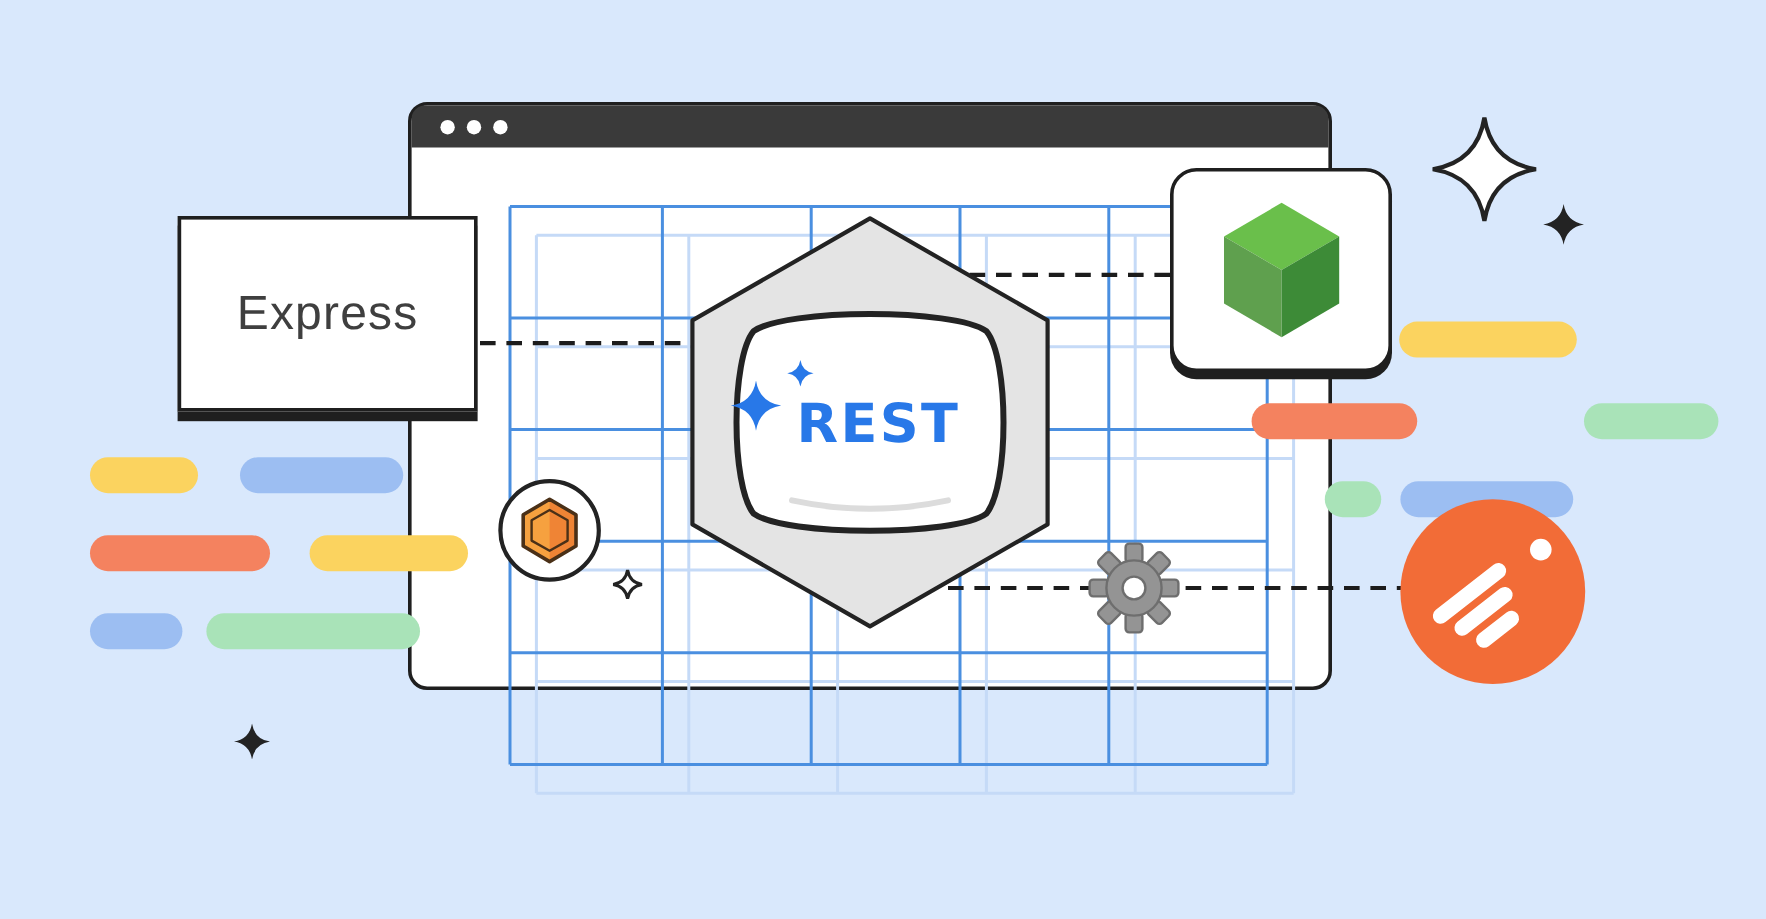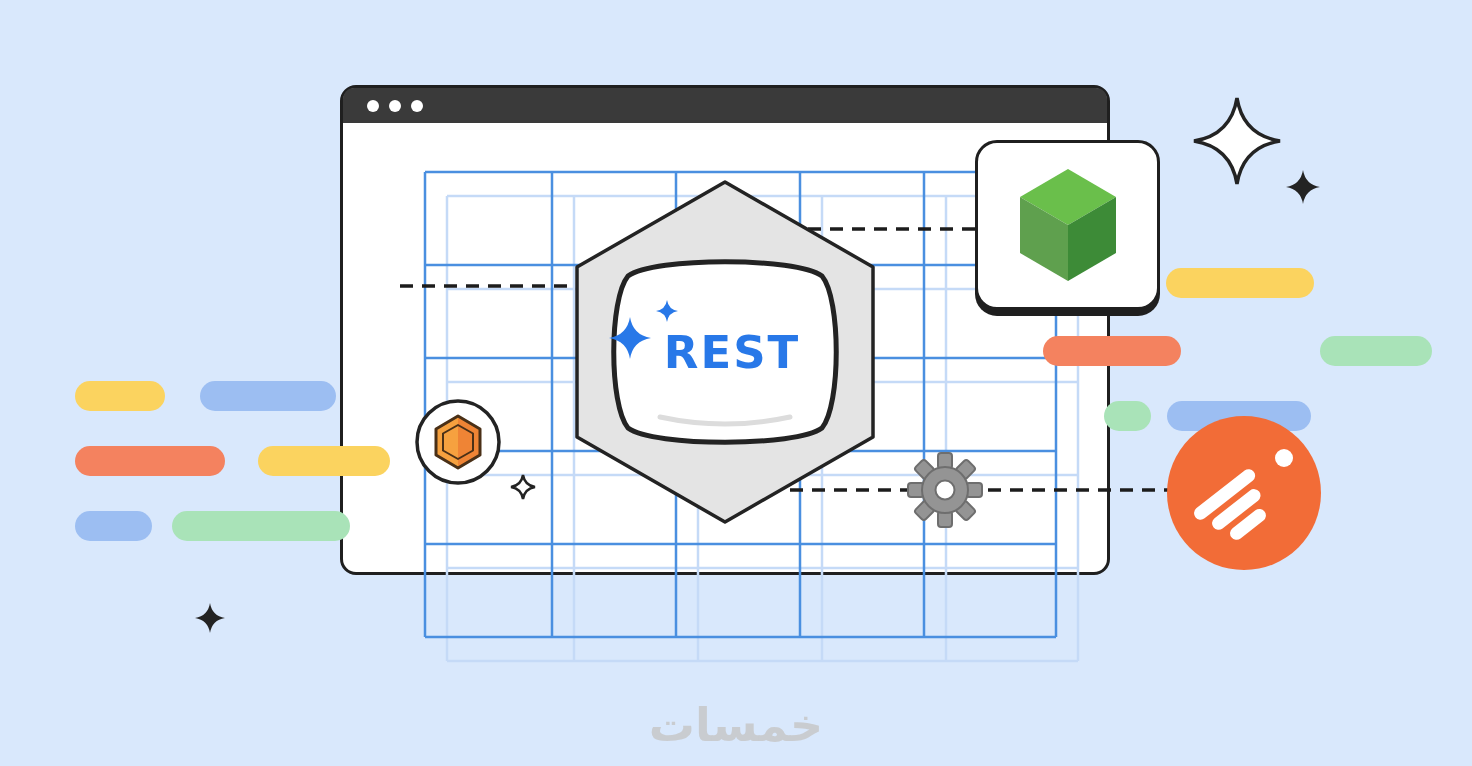--- a/index.html
+++ b/index.html
@@ -169,20 +169,23 @@
     <polygon class="badge-hex-inner" points="45,28 60,36.5 60,53.5 45,62 30,53.5 30,36.5"></polygon>
   </svg>
 
   <svg class="hex-layer" width="330" height="372">
     <polygon class="hexagon" points="165,17 313,102 313,272 165,357 17,272 17,102"></polygon>
     <path class="pillow" d="M 68 111 C 94 92, 236 92, 262 111 C 281 134, 281 240, 262 263 C 236 282, 94 282, 68 263 C 49 240, 49 134, 68 111 Z"></path>
     <path class="pillow-seam" d="M 100 252 Q 165 266 230 252"></path>
     <text class="rest-text" x="172" y="203" text-anchor="middle">REST</text>
   </svg>
 
+  <div class="express-card">
+    <span class="express-text">Express</span>
+  </div>
 
   <div class="node-card">
     <svg width="120" height="126" viewBox="0 0 120 126">
       <polygon class="node-facet-top" points="60,7 108,35 60,63 12,35"></polygon>
       <polygon class="node-facet-left" points="12,35 60,63 60,119 12,91"></polygon>
       <polygon class="node-facet-right" points="108,35 108,91 60,119 60,63"></polygon>
     </svg>
   </div>
 
   <svg class="postman" width="158" height="158">
@@ -197,15 +200,14 @@
 
   <svg class="layer stars-layer" width="1472" height="766">
     <path class="star-outline" transform="translate(1237,141)" d="M 0 -43 Q 6 -6 43 0 Q 6 6 0 43 Q -6 6 -43 0 Q -6 -6 0 -43 Z"></path>
     <path class="star-solid" transform="translate(1303,187)" d="M 0 -17 Q 2.4 -2.4 17 0 Q 2.4 2.4 0 17 Q -2.4 2.4 -17 0 Q -2.4 -2.4 0 -17 Z"></path>
     <path class="star-solid" transform="translate(210,618)" d="M 0 -15 Q 2.1 -2.1 15 0 Q 2.1 2.1 0 15 Q -2.1 2.1 -15 0 Q -2.1 -2.1 0 -15 Z"></path>
     <path class="star-thin" transform="translate(523,487)" d="M 0 -12 Q 1.7 -1.7 12 0 Q 1.7 1.7 0 12 Q -1.7 1.7 -12 0 Q -1.7 -1.7 0 -12 Z"></path>
     <path class="sparkle" transform="translate(630,338)" d="M 0 -21 Q 2.9 -2.9 21 0 Q 2.9 2.9 0 21 Q -2.9 2.9 -21 0 Q -2.9 -2.9 0 -21 Z"></path>
     <path class="sparkle" transform="translate(667,311)" d="M 0 -11 Q 1.5 -1.5 11 0 Q 1.5 1.5 0 11 Q -1.5 1.5 -11 0 Q -1.5 -1.5 0 -11 Z"></path>
   </svg>
 
-  <div class="watermark">خمسات</div>
 
 </div>
 
 </body></html>

